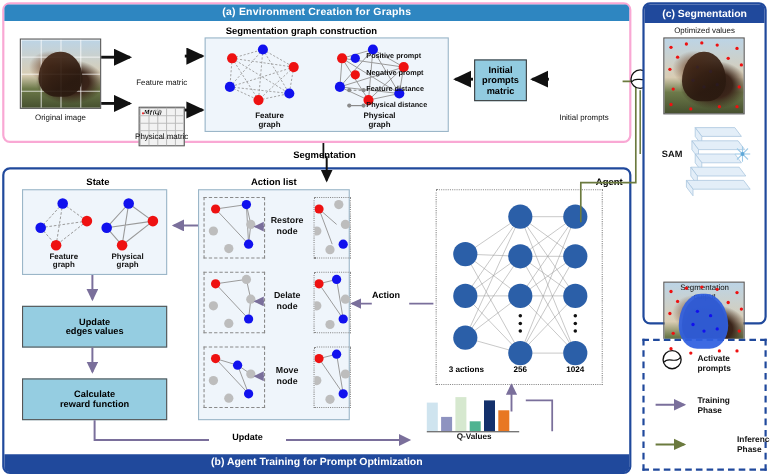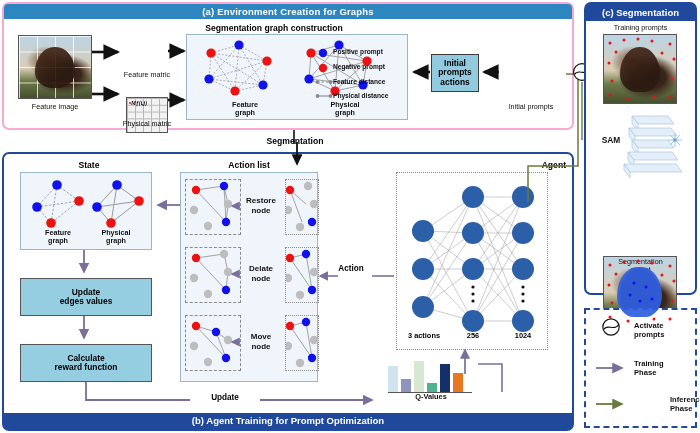--- a/index.html
+++ b/index.html
@@ -77,21 +77,21 @@
 <body>
 
 <div class="abs panel-a">
   <div class="panel-a-head">(a) Environment Creation for Graphs</div>
 
   <div class="abs sectitle" style="left:140px;top:19px;width:260px;">Segmentation graph construction</div>
 
   <div class="abs photo horse" style="left:14px;top:31px;width:74px;height:64px;">
     <div class="grid-ov"></div>
   </div>
-  <div class="abs cap-n" style="left:6px;top:99px;width:90px;">Feature image</div>
+  <div class="abs cap-n" style="left:6px;top:99px;width:90px;">Original image</div>
 
   <svg class="abs" style="left:88px;top:36px;" width="34" height="70">
     <defs>
         <marker id="abk" markerWidth="7" markerHeight="7" refX="5.6" refY="3" orient="auto">
       <path d="M0,0 L6.4,3 L0,6 z" fill="#111"></path>
         </marker>
       </defs>
     <line x1="0" y1="12" x2="26" y2="12" stroke="#111" stroke-width="2.6" marker-end="url(#abk)"></line>
     <line x1="0" y1="54" x2="26" y2="54" stroke="#111" stroke-width="2.6" marker-end="url(#abk)"></line>
   </svg>
@@ -181,21 +181,21 @@
         <marker id="abk2" markerWidth="7" markerHeight="7" refX="5.6" refY="3" orient="auto">
       <path d="M0,0 L6.4,3 L0,6 z" fill="#111"></path>
         </marker>
       </defs>
     <line x1="22" y1="6" x2="6" y2="6" stroke="#111" stroke-width="2.6" marker-end="url(#abk2)"></line>
   </svg>
 
   <div class="abs cyanbox" style="left:427px;top:50px;width:48px;height:38px;flex-direction:column;">
     <div class="boxlbl">Initial</div>
     <div class="boxlbl">prompts</div>
-    <div class="boxlbl">actions</div>
+    <div class="boxlbl">matric</div>
   </div>
 
   <svg class="abs" style="left:475px;top:62px;" width="22" height="14">
     <line x1="20" y1="6" x2="5" y2="6" stroke="#111" stroke-width="2.6" marker-end="url(#abk2)"></line>
   </svg>
 
   <div class="abs photo horse" style="left:496px;top:33px;width:62px;height:62px;">
     <svg class="abs" style="left:0;top:0;" width="62" height="62">
       <g fill="#ee1111">
         <circle cx="5" cy="6" r="1.5"></circle>
@@ -513,21 +513,21 @@
 <svg class="abs" style="left:588px;top:62px;" width="28" height="20">
   <line x1="0" y1="10" x2="22" y2="10" stroke="#6b7a3e" stroke-width="1.6" marker-end="url(#gm)"></line>
 </svg>
 <svg class="abs" style="left:556px;top:62px;" width="20" height="20">
   <line x1="18" y1="10" x2="6" y2="10" stroke="#6b7a3e" stroke-width="0" fill="none"></line>
 </svg>
 
 <div class="abs panel-c">
   <div class="panel-c-head">(c) Segmentation</div>
 
-  <div class="abs cap-n" style="left:0;top:20px;width:109px;">Training prompts</div>
+  <div class="abs cap-n" style="left:0;top:20px;width:109px;">Optimized values</div>
 
   <div class="abs photo horse" style="left:17px;top:30px;width:74px;height:70px;">
     <svg class="abs" style="left:0;top:0;" width="74" height="70">
       <g fill="#ee1111">
         <circle cx="6" cy="8" r="1.5"></circle>
           <circle cx="20" cy="5" r="1.5"></circle>
           <circle cx="48" cy="6" r="1.5"></circle>
           <circle cx="66" cy="9" r="1.5"></circle>
         <circle cx="5" cy="28" r="1.5"></circle>
           <circle cx="70" cy="24" r="1.5"></circle>

